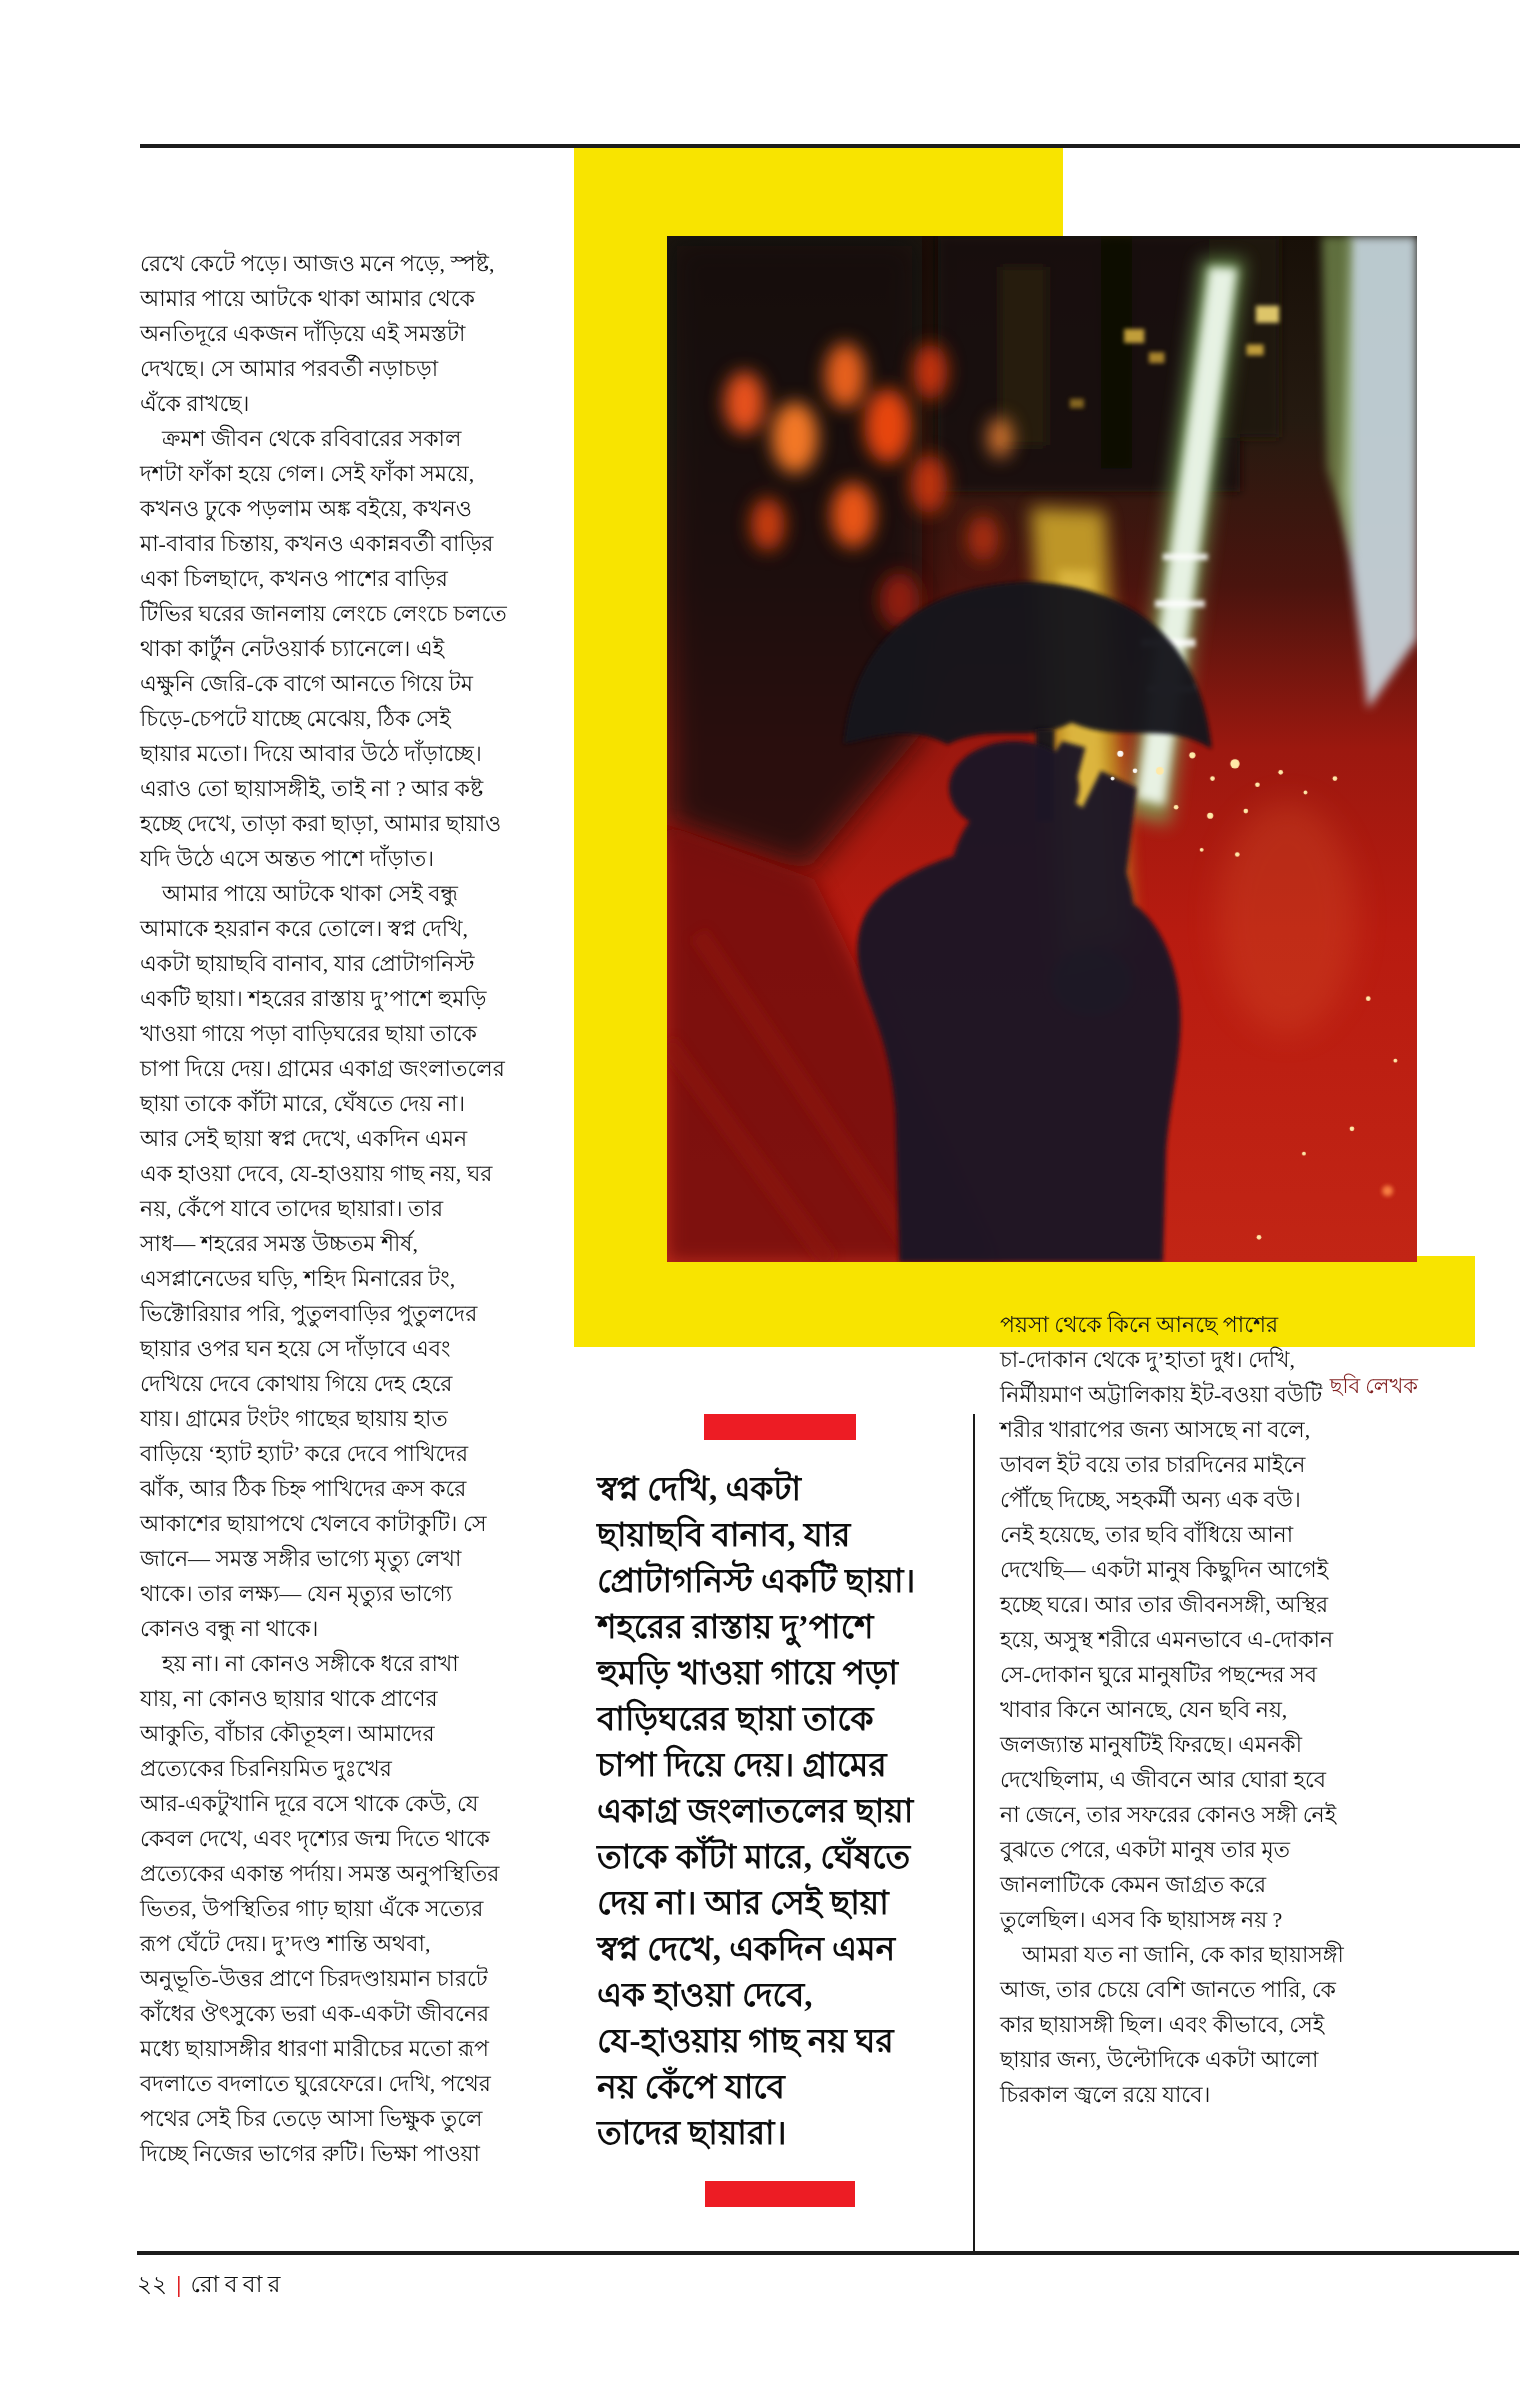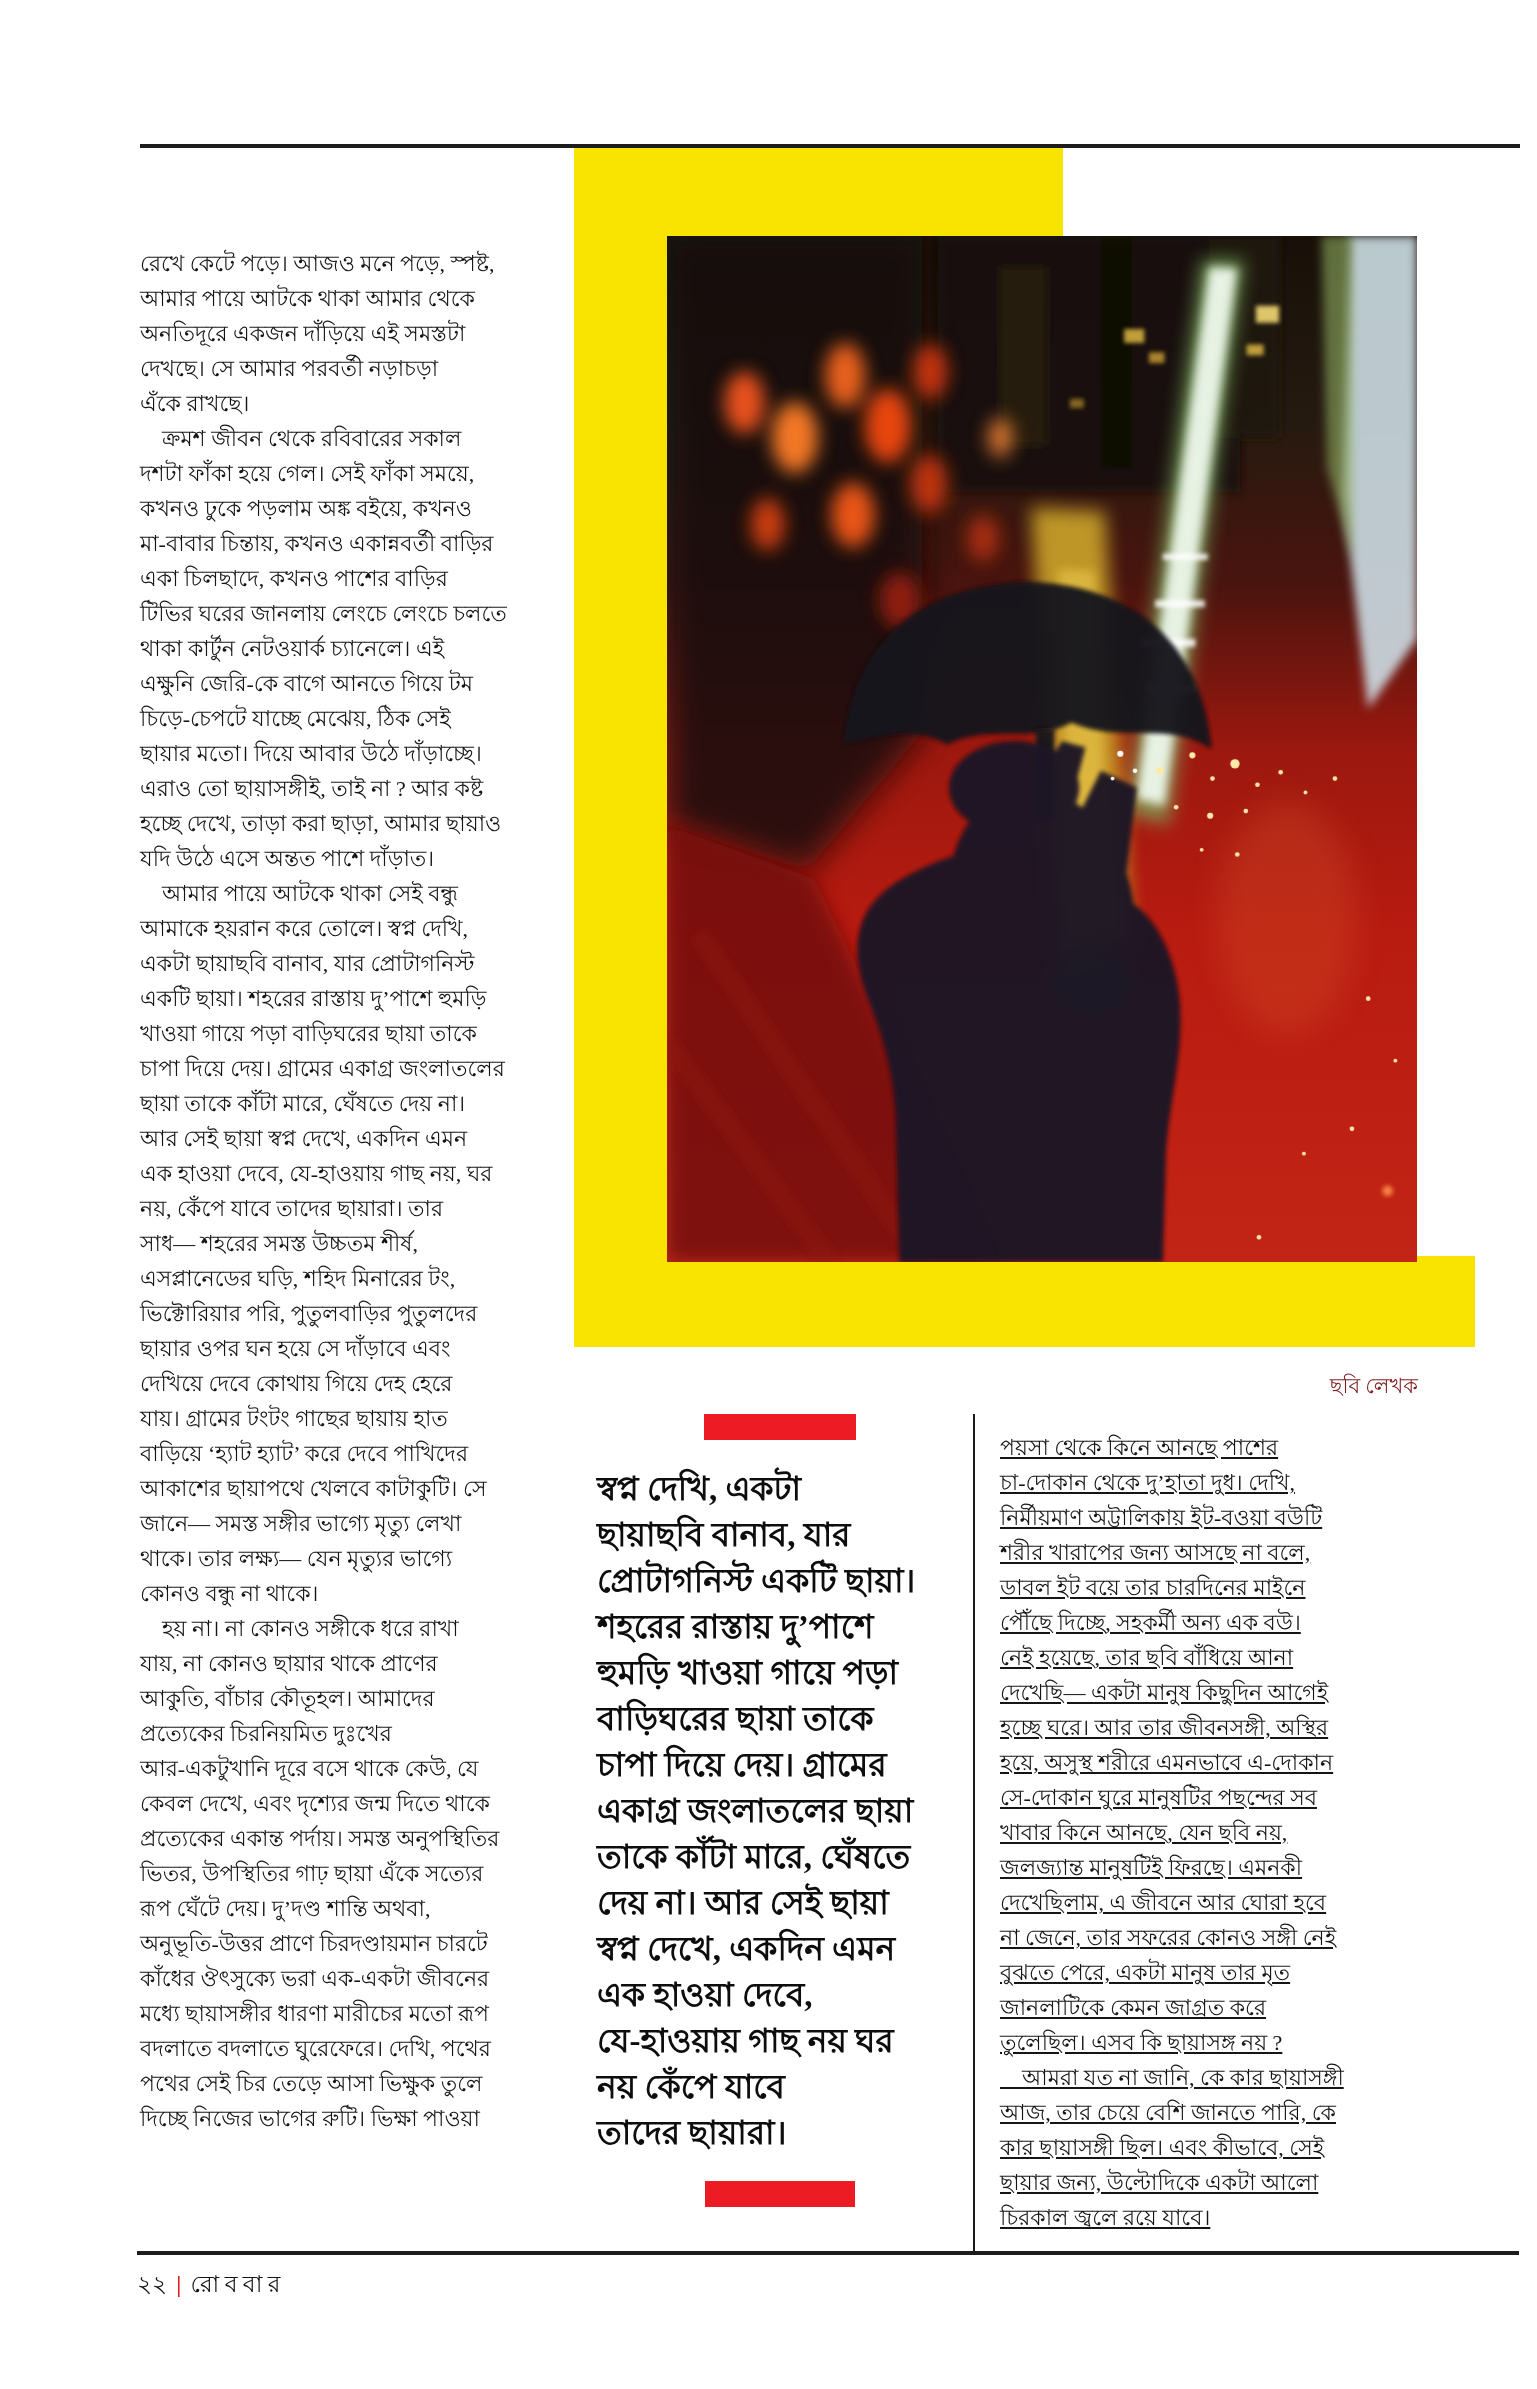--- a/index.html
+++ b/index.html
@@ -9,21 +9,21 @@
   .yellow-band{position:absolute;left:574px;top:148px;width:489px;height:1199px;background:#F8E400;}
   .yellow-strip{position:absolute;left:574px;top:1256px;width:901px;height:91px;background:#F8E400;}
   .photo{position:absolute;left:667px;top:236px;width:750px;height:1026px;overflow:hidden;}
   .photo svg{display:block;}
   .caption{position:absolute;left:1085px;top:1373px;width:333px;text-align:right;
            font-size:21px;line-height:26px;color:#7f1d1d;}
   .col{position:absolute;font-size:22px;color:#151515;}
   .col .line{white-space:nowrap;}
   .col.left{left:140px;top:246px;width:446px;}
   .col.left .line{line-height:35px;height:35px;}
-  .col.right{left:1000px;top:1430px;width:473px;text-decoration:underline;}
+  .col.right{left:1000px;top:1307px;width:473px;}
   .col.right .line{line-height:35px;height:35px;}
   .divider{position:absolute;left:973px;top:1414px;width:2.3px;height:839px;background:#1a1a1a;}
   .pullquote{position:absolute;left:597px;top:1414px;width:366px;}
   .bar{width:152px;height:25.6px;background:#ED1C24;margin:0 auto;}
   .bar2{width:150px;height:26px;margin-top:25.6px;}
   .pq-lines{margin-top:26px;font-weight:bold;font-size:33px;color:#0d0d0d;}
   .pq-lines .pq-line{line-height:46px;height:46px;white-space:nowrap;}
   .footer-rule{position:absolute;left:137px;top:2251px;width:1382px;height:3.9px;background:#1c1c1c;}
   .footer{position:absolute;left:137px;top:2266px;font-size:23px;color:#111;}
   .footer .sep{color:#E02124;margin:0 9.3px;font-weight:bold;}
@@ -177,20 +177,21 @@
       <div class="line">আর সেই ছায়া স্বপ্ন দেখে, একদিন এমন</div>
       <div class="line">এক হাওয়া দেবে, যে-হাওয়ায় গাছ নয়, ঘর</div>
       <div class="line">নয়, কেঁপে যাবে তাদের ছায়ারা। তার</div>
       <div class="line">সাধ— শহরের সমস্ত উচ্চতম শীর্ষ,</div>
       <div class="line">এসপ্লানেডের ঘড়ি, শহিদ মিনারের টং,</div>
       <div class="line">ভিক্টোরিয়ার পরি, পুতুলবাড়ির পুতুলদের</div>
       <div class="line">ছায়ার ওপর ঘন হয়ে সে দাঁড়াবে এবং</div>
       <div class="line">দেখিয়ে দেবে কোথায় গিয়ে দেহ হেরে</div>
       <div class="line">যায়। গ্রামের টংটং গাছের ছায়ায় হাত</div>
       <div class="line">বাড়িয়ে ‘হ্যাট হ্যাট’ করে দেবে পাখিদের</div>
+      <div class="line">ঝাঁক, আর ঠিক চিহ্ন পাখিদের ক্রস করে</div>
       <div class="line">আকাশের ছায়াপথে খেলবে কাটাকুটি। সে</div>
       <div class="line">জানে— সমস্ত সঙ্গীর ভাগ্যে মৃত্যু লেখা</div>
       <div class="line">থাকে। তার লক্ষ্য— যেন মৃত্যুর ভাগ্যে</div>
       <div class="line">কোনও বন্ধু না থাকে।</div>
       <div class="line"> হয় না। না কোনও সঙ্গীকে ধরে রাখা</div>
       <div class="line">যায়, না কোনও ছায়ার থাকে প্রাণের</div>
       <div class="line">আকুতি, বাঁচার কৌতূহল। আমাদের</div>
       <div class="line">প্রত্যেকের চিরনিয়মিত দুঃখের</div>
       <div class="line">আর-একটুখানি দূরে বসে থাকে কেউ, যে</div>
       <div class="line">কেবল দেখে, এবং দৃশ্যের জন্ম দিতে থাকে</div>

